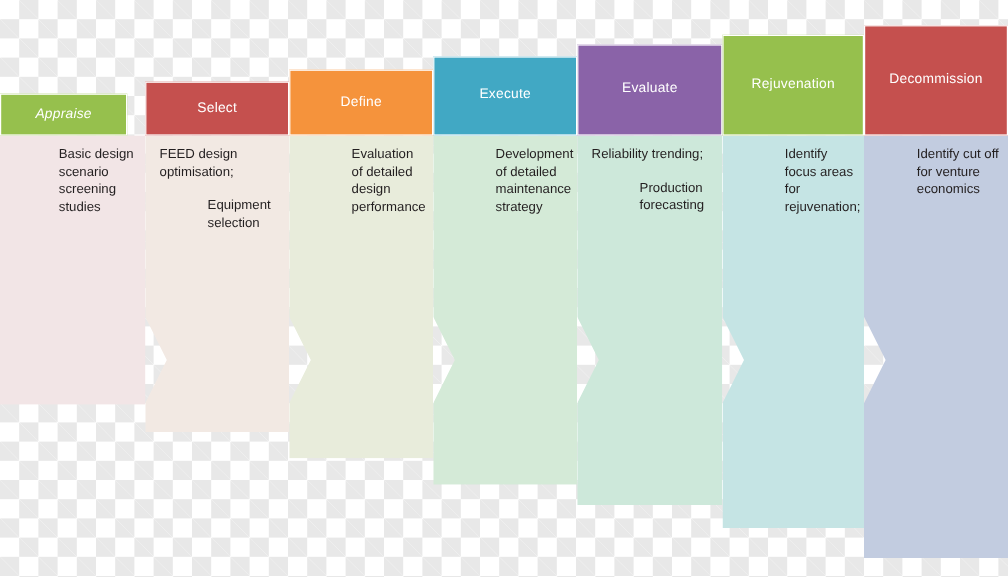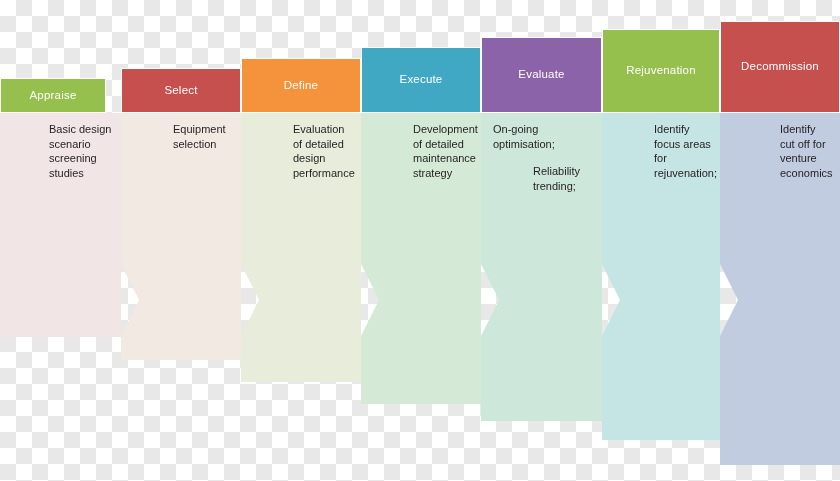--- a/index.html
+++ b/index.html
@@ -64,54 +64,55 @@
   
 </style>
 </head>
 <body>
 
 <div id="canvas">
   <div id="stages-root">
       <div class="stage-body" style="left: 0px; top: 113px; width: 121px; height: 224px; background: rgb(242, 229, 230); clip-path: none;">
         <p class="para">Basic design scenario screening studies</p>
       </div>
-      <div class="stage-header" style="left: 0px; top: 78px; width: 106px; height: 35px; background: rgb(150, 192, 77);">
+      <div class="stage-header" style="left: 0px; top: 78px; width: 106px; height: 35px; background: rgb(150, 192, 77); font-style: italic;">
         <span>Appraise</span>
       </div>
       <div class="stage-body" style="left: 121px; top: 113px; width: 120px; height: 247px; background: rgb(242, 233, 227); clip-path: polygon(0% 0%, 100% 0%, 100% 100%, 0% 100%, 0% 90.283%, 15% 75.709%, 0% 61.134%); padding-left: 12px;">
+        <p class="para">FEED design optimisation;</p>
         <p class="para">Equipment selection</p>
       </div>
       <div class="stage-header" style="left: 121px; top: 68px; width: 120px; height: 45px; background: rgb(197, 80, 78);">
         <span>Select</span>
       </div>
       <div class="stage-body" style="left: 241px; top: 113px; width: 120px; height: 269px; background: rgb(232, 236, 219); clip-path: polygon(0% 0%, 100% 0%, 100% 100%, 0% 100%, 0% 82.9%, 15% 69.517%, 0% 56.134%); padding-left: 12px;">
         <p class="para">Evaluation of detailed design performance</p>
       </div>
       <div class="stage-header" style="left: 241px; top: 58px; width: 120px; height: 55px; background: rgb(245, 147, 60);">
         <span>Define</span>
       </div>
       <div class="stage-body" style="left: 361px; top: 113px; width: 120px; height: 291px; background: rgb(212, 234, 215); clip-path: polygon(0% 0%, 100% 0%, 100% 100%, 0% 100%, 0% 76.632%, 15% 64.261%, 0% 51.89%); padding-left: 12px;">
         <p class="para">Development of detailed maintenance strategy</p>
       </div>
       <div class="stage-header" style="left: 361px; top: 47px; width: 120px; height: 66px; background: rgb(65, 168, 196);">
         <span>Execute</span>
       </div>
       <div class="stage-body" style="left: 481px; top: 113px; width: 121px; height: 308px; background: rgb(205, 232, 218); clip-path: polygon(0% 0%, 100% 0%, 100% 100%, 0% 100%, 0% 72.403%, 14.876% 60.714%, 0% 49.026%); padding-left: 12px;">
-        <p class="para">On-going optimisation;</p>
         <p class="para">Reliability trending;</p>
+        <p class="para">Production forecasting</p>
       </div>
       <div class="stage-header" style="left: 481px; top: 37px; width: 121px; height: 76px; background: rgb(138, 99, 168);">
         <span>Evaluate</span>
       </div>
       <div class="stage-body" style="left: 602px; top: 113px; width: 118px; height: 327px; background: rgb(197, 228, 228); clip-path: polygon(0% 0%, 100% 0%, 100% 100%, 0% 100%, 0% 68.196%, 15.254% 57.187%, 0% 46.177%); padding-left: 12px;">
         <p class="para">Identify focus areas for rejuvenation;</p>
       </div>
       <div class="stage-header" style="left: 602px; top: 29px; width: 118px; height: 84px; background: rgb(150, 192, 77); text-align: center;">
         <span>Rejuvenation</span>
       </div>
-      <div class="stage-body" style="left: 720px; top: 113px; width: 120px; height: 352px; background: rgb(194, 204, 224); clip-path: polygon(0% 0%, 100% 0%, 100% 100%, 0% 100%, 0% 63.352%, 15% 53.125%, 0% 42.898%); padding-left: 20px;">
+      <div class="stage-body" style="left: 720px; top: 113px; width: 120px; height: 352px; background: rgb(194, 204, 224); clip-path: polygon(0% 0%, 100% 0%, 100% 100%, 0% 100%, 0% 63.352%, 15% 53.125%, 0% 42.898%); padding-left: 4px;">
         <p class="para">Identify cut off for venture economics</p>
       </div>
       <div class="stage-header" style="left: 720px; top: 21px; width: 120px; height: 92px; background: rgb(197, 80, 78);">
         <span>Decommission</span>
       </div>
     </div>
 </div>
 
 </body></html>

